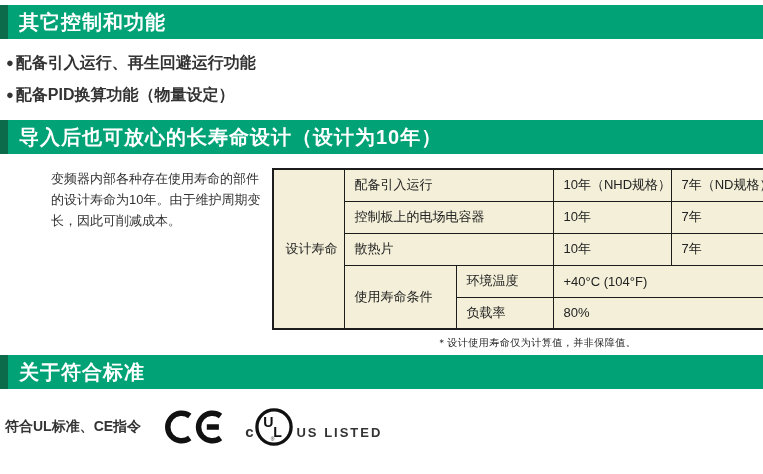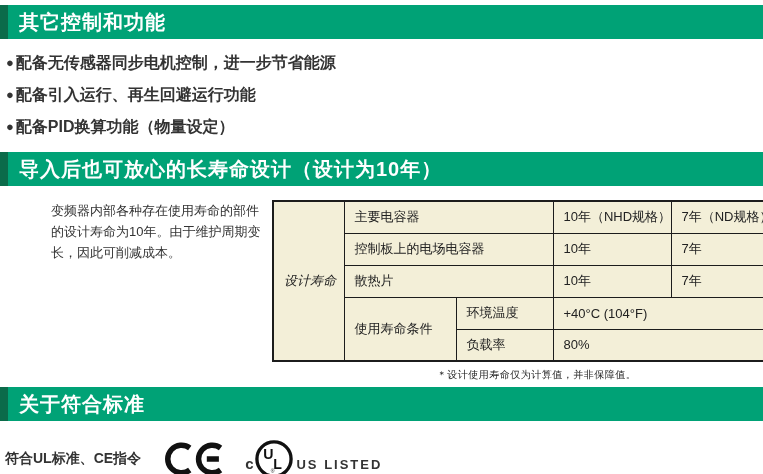--- a/index.html
+++ b/index.html
@@ -52,23 +52,22 @@
     border:2px solid var(--border-dark);
   }
   table.life-table td{
     border:1px solid var(--border-dark);
     background:var(--table-cream);
     font-size:13px;color:#222222;
     height:32px;padding:0 6px 0 10px;vertical-align:middle;
     overflow:hidden;white-space:nowrap;
   }
   td.rowhead{
-    background:var(--table-green);text-align:left;padding:0;
+    background:var(--table-green);text-align:right;padding:0;
     font-size:13px;
-    font-style:italic;
   }
   .footnote{
     text-align:center;font-size:10px;color:#222222;
     padding:6px 2px 0 0;letter-spacing:0.5px;
   }
   .sec3-header{}
   .compliance-row{
     display:flex;align-items:center;padding:16px 0 0 5px;
   }
   .compliance-text{
@@ -86,21 +85,20 @@
 </style>
 </head>
 <body>
 
 <div class="section-header">
   <div class="edge"></div>
   <div class="title">其它控制和功能</div>
 </div>
 
 <ul class="bullet-list">
-  <li><span class="dot">●</span><span>配备无传感器同步电机控制，进一步节省能源</span></li>
   <li><span class="dot">●</span><span>配备引入运行、再生回避运行功能</span></li>
   <li><span class="dot">●</span><span>配备PID换算功能（物量设定）</span></li>
 </ul>
 
 <div class="section-header sec2-header">
   <div class="edge"></div>
   <div class="title">导入后也可放心的长寿命设计（设计为10年）</div>
 </div>
 
 <div class="content-row">
@@ -111,21 +109,21 @@
       <colgroup>
         <col style="width:71px">
           <col style="width:112px">
           <col style="width:97px">
           <col style="width:118px">
           <col style="width:131px">
       </colgroup>
       <tbody>
           <tr>
         <td class="rowhead" rowspan="5">设计寿命</td>
-        <td colspan="2">主要电容器</td>
+        <td colspan="2">配备引入运行</td>
         <td>10年（NHD规格）</td>
         <td>7年（ND规格）</td>
       </tr>
       <tr>
         <td colspan="2">控制板上的电场电容器</td>
         <td>10年</td>
         <td>7年</td>
       </tr>
       <tr>
         <td colspan="2">散热片</td>

